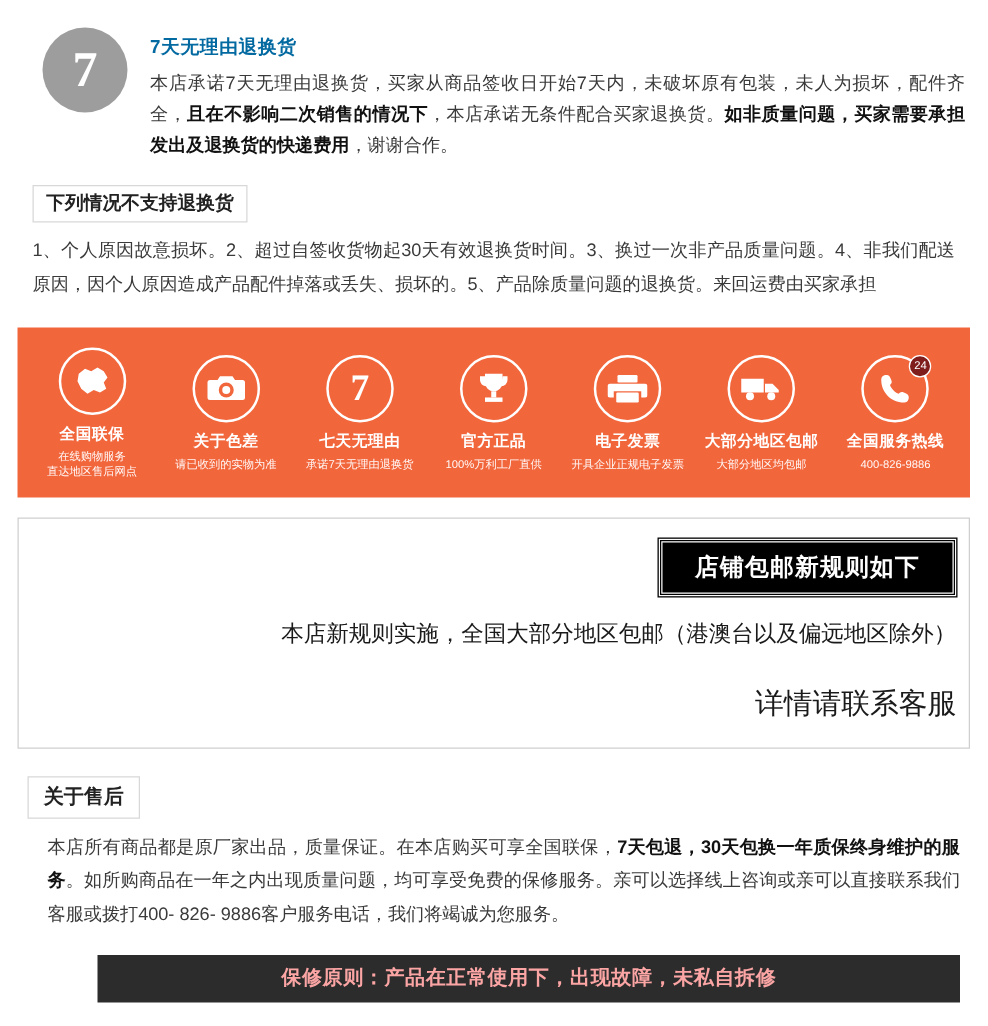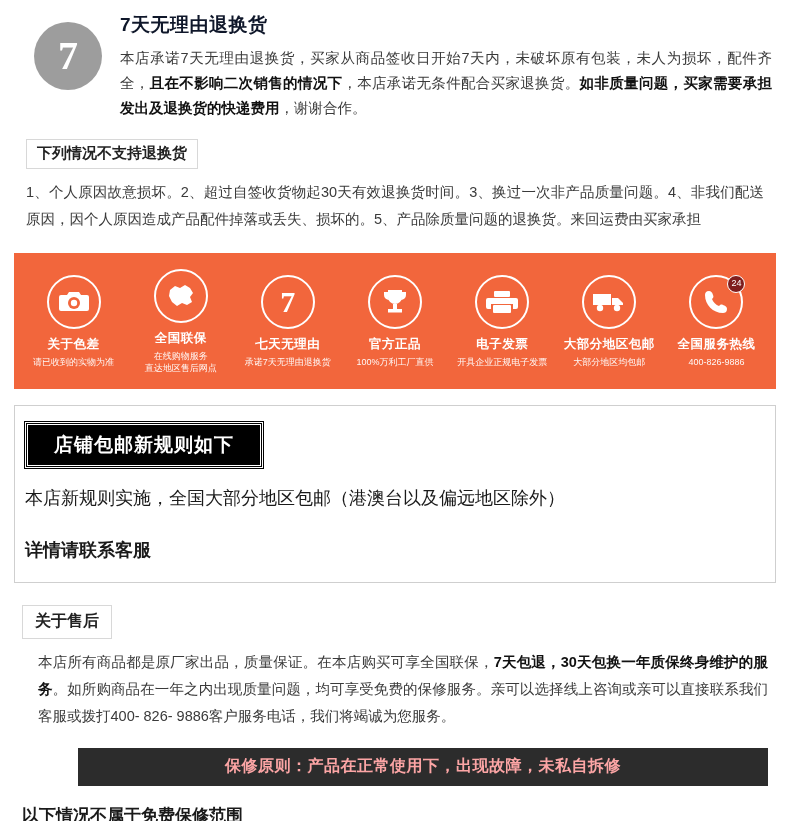--- a/index.html
+++ b/index.html
@@ -32,24 +32,24 @@
     color: #fff;
     font-size: 40px;
     line-height: 68px;
     text-align: center;
     font-weight: bold;
     margin: 12px 18px 0 16px;
     font-family: "Liberation Serif", serif;
   }
   .return-body { flex: 1 1 auto; padding-top: 2px; }
   .return-title {
-    font-size: 19px;
-    font-weight: bold;
-    color: #0f172a;
-    margin: 0 0 8px 0;
+    font-size: 15px;
+    font-weight: bold;
+    color: #0369a1;
+    margin: 16px 0 8px 0;
     letter-spacing: .5px;
   }
   .return-p {
     font-size: 14.5px;
     line-height: 25px;
     color: #3a3a3a;
     margin: 0;
     text-align: justify;
   }
   .return-p b { color: #111; }
@@ -127,41 +127,41 @@
     font-size: 9px;
     line-height: 15px;
     text-align: center;
   }
 
   
   .rule-box {
     margin: 16px 14px 0 14px;
     border: 1px solid #cfcfcf;
     padding: 16px 10px 20px 10px;
-    text-align: left;
+    text-align: right;
   }
   .rule-title {
     display: inline-block;
     background: #000;
     color: #fff;
     font-size: 19px;
     font-weight: bold;
     padding: 7px 26px;
     letter-spacing: 1px;
     border: 3px double #fff;
     outline: 1px solid #000;
   }
   .rule-line1 {
     font-size: 18px;
     color: #1a1a1a;
     margin: 18px 0 12px 0;
   }
   .rule-line2 {
-    font-size: 18px;
-    font-weight: bold;
+    font-size: 23px;
+    font-weight: normal;
     color: #1a1a1a;
     margin-top: 28px;
   }
 
   
   .aftersale-label {
     display: inline-block;
     border: 1px solid #d8d8d8;
     padding: 5px 12px 6px 12px;
     font-size: 16px;
@@ -213,39 +213,39 @@
     </div>
 
     <div class="label-box">下列情况不支持退换货</div>
     <p class="nosupport-p">1、个人原因故意损坏。2、超过自签收货物起30天有效退换货时间。3、换过一次非产品质量问题。4、非我们配送原因，因个人原因造成产品配件掉落或丢失、损坏的。5、产品除质量问题的退换货。来回运费由买家承担</p>
   </section>
 
   <section class="orange-bar">
 
     <div class="ob-item">
       <div class="ob-circle">
+        <svg width="30" height="26" viewBox="0 0 30 26" fill="#fff" aria-hidden="true">
+          <path d="M4 7 L9 3 L14 5 L19 2 L24 5 L27 10 L24 14 L26 19 L21 22 L16 20 L11 23 L6 19 L3 13 Z"></path>
+        </svg>
+      </div>
+      <div class="ob-name">全国联保</div>
+      <div class="ob-sub">在线购物服务</div>
+      <div class="ob-sub">直达地区售后网点</div>
+    </div>
+
+    <div class="ob-item">
+      <div class="ob-circle">
         <svg width="32" height="24" viewBox="0 0 32 24" fill="#fff" aria-hidden="true">
           <path d="M11 2 h10 l2 3 h6 a2 2 0 0 1 2 2 v12 a2 2 0 0 1 -2 2 H3 a2 2 0 0 1 -2 -2 V7 a2 2 0 0 1 2 -2 h6 z"></path>
           <circle cx="16" cy="13" r="6" fill="#f2663c"></circle>
           <circle cx="16" cy="13" r="3.2" fill="#fff"></circle>
         </svg>
       </div>
       <div class="ob-name">关于色差</div>
       <div class="ob-sub">请已收到的实物为准</div>
-    </div>
-
-    <div class="ob-item">
-      <div class="ob-circle">
-        <svg width="30" height="26" viewBox="0 0 30 26" fill="#fff" aria-hidden="true">
-          <path d="M4 7 L9 3 L14 5 L19 2 L24 5 L27 10 L24 14 L26 19 L21 22 L16 20 L11 23 L6 19 L3 13 Z"></path>
-        </svg>
-      </div>
-      <div class="ob-name">全国联保</div>
-      <div class="ob-sub">在线购物服务</div>
-      <div class="ob-sub">直达地区售后网点</div>
     </div>
 
     <div class="ob-item">
       <div class="ob-circle">
         <span class="ob-num7">7</span>
       </div>
       <div class="ob-name">七天无理由</div>
       <div class="ob-sub">承诺7天无理由退换货</div>
     </div>
 

